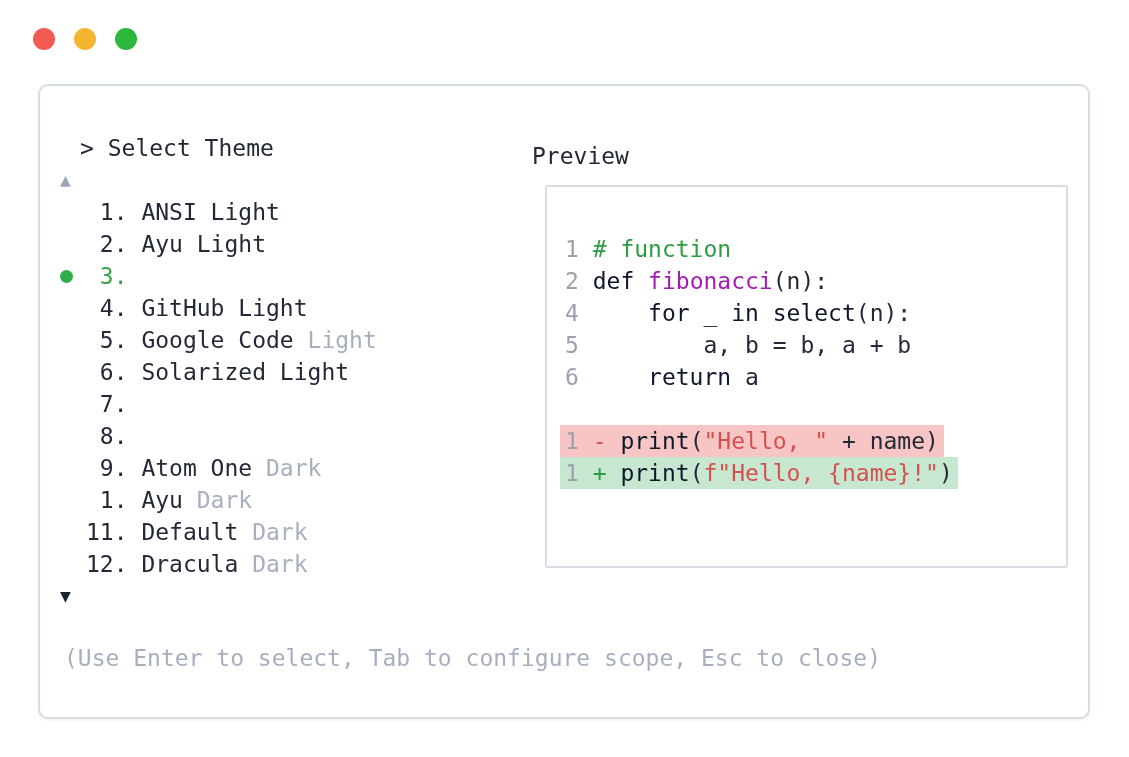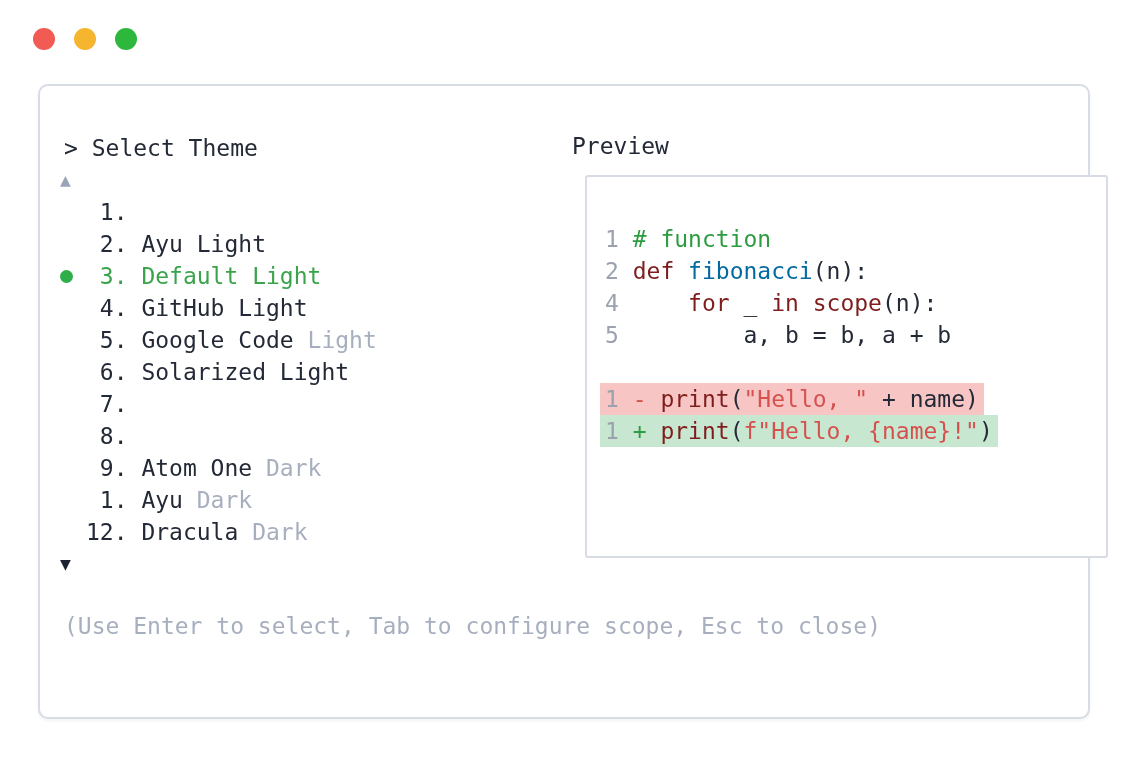--- a/index.html
+++ b/index.html
@@ -19,24 +19,24 @@
   
   .panel {
     position: absolute; left: 38px; top: 84px;
     width: 1052px; height: 635px;
     border: 2px solid #d8dce5; border-radius: 10px;
     background: #ffffff;
     box-shadow: 0 2px 3px rgba(40,50,70,0.06);
   }
 
   .left-col  { position: absolute; left: 0; top: 46px; width: 492px; }
-  .right-col { position: absolute; left: 492px; top: 44px; width: 536px; margin-left: 40px; }
+  .right-col { position: absolute; left: 492px; top: 54px; width: 536px; }
 
   .row32 { height: 32px; line-height: 32px; font-size: 23px; color: #232936; }
-  .prompt { padding-left: 24px; }
+  .prompt { padding-left: 8px; margin-left: 32px; }
   .arrow-row { padding-left: 20px; font-size: 18px; }
   .arrow-up   { color: #9aa5b8; }
   .arrow-down { color: #1c2230; }
 
   .list-row { display: flex; height: 32px; line-height: 32px; font-size: 23px; color: #232936; }
   .marker { width: 26px; margin-left: 20px; display: flex; align-items: center; }
   .sel-dot { width: 13px; height: 13px; border-radius: 50%; background: #2eae49; }
   .num { display: inline-block; width: 3ch; text-align: right; white-space: pre; }
   .item-label { margin-left: 1ch; white-space: pre; }
   .list-row.selected, .list-row.selected .item-label, .list-row.selected .num { color: #3aa34c; }
@@ -52,22 +52,22 @@
   .preview-box {
     margin-top: 13px; margin-left: 13px;
     width: 523px; height: 383px;
     border: 2px solid #d8dce5; border-radius: 3px;
     background: #ffffff;
     padding: 46px 0 0 18px;
     overflow: hidden;
   }
   .code-row { height: 32px; line-height: 32px; font-size: 23px; white-space: pre; color: #232936; }
   .lnum { display: inline-block; width: 2ch; color: #9ba1ad; white-space: pre; }
-  .tok-keyword  { color: #7f1d1d; }
-  .tok-function { color: #0369a1; }
+  .tok-keyword  { color: #0f172a; }
+  .tok-function { color: #a21caf; }
   .tok-string   { color: #d5514e; }
   .tok-comment  { color: #2d9c40; }
   .tok-plain    { color: #232936; }
   .diff-chunk { display: inline-block; padding: 0 5px; margin-left: -5px; }
   .diff-removed { background: #f6c5c4; }
   .diff-added   { background: #c8e7d1; }
   .sign-minus { color: #d5514e; }
   .sign-plus  { color: #2d9c40; }
 </style>
 </head>
@@ -83,32 +83,32 @@
 
   <div class="left-col">
     <div class="row32 prompt mono">&gt; Select Theme</div>
     <div class="row32 arrow-row">
       <span class="arrow-up">▲</span>
     </div>
     <div id="theme-list">
         <div class="list-row">
           <span class="marker"></span>
           <span class="num mono">1.</span>
+          <span class="item-label mono"><span>ANSI</span><span> Light</span></span>
         </div>
         <div class="list-row">
           <span class="marker"></span>
           <span class="num mono">2.</span>
           <span class="item-label mono"><span>Ayu</span><span> Light</span></span>
         </div>
         <div class="list-row selected">
           <span class="marker">
             <span class="sel-dot"></span>
           </span>
           <span class="num mono">3.</span>
-          <span class="item-label mono"><span>Default</span><span> Light</span></span>
         </div>
         <div class="list-row">
           <span class="marker"></span>
           <span class="num mono">4.</span>
           <span class="item-label mono"><span>GitHub</span><span> Light</span></span>
         </div>
         <div class="list-row">
           <span class="marker"></span>
           <span class="num mono">5.</span>
           <span class="item-label mono"><span>Google Code</span><span class="dim"> Light</span></span>
@@ -131,38 +131,44 @@
           <span class="num mono">9.</span>
           <span class="item-label mono"><span>Atom One</span><span class="dim"> Dark</span></span>
         </div>
         <div class="list-row">
           <span class="marker"></span>
           <span class="num mono">1.</span>
           <span class="item-label mono"><span>Ayu</span><span class="dim"> Dark</span></span>
         </div>
         <div class="list-row">
           <span class="marker"></span>
+          <span class="num mono">11.</span>
+          <span class="item-label mono"><span>Default</span><span class="dim"> Dark</span></span>
+        </div>
+        <div class="list-row">
+          <span class="marker"></span>
           <span class="num mono">12.</span>
           <span class="item-label mono"><span>Dracula</span><span class="dim"> Dark</span></span>
         </div>
       </div>
     <div class="row32 arrow-row">
       <span class="arrow-down">▼</span>
     </div>
     <div class="help-row mono">(Use Enter to select, Tab to configure scope, Esc to close)</div>
   </div>
 
   <div class="right-col">
     <div class="preview-label mono">Preview</div>
     <div class="preview-box">
       <div id="code-lines">
           <div class="code-row mono"><span class="lnum mono">1 </span><span class="mono tok-comment"># function</span></div>
           <div class="code-row mono"><span class="lnum mono">2 </span><span class="mono tok-keyword">def</span><span class="mono tok-plain"> </span><span class="mono tok-function">fibonacci</span><span class="mono tok-plain">(n):</span></div>
-          <div class="code-row mono"><span class="lnum mono">4 </span><span class="mono tok-plain">    </span><span class="mono tok-keyword">for</span><span class="mono tok-plain"> _ </span><span class="mono tok-keyword">in</span><span class="mono tok-plain"> </span><span class="mono tok-keyword">scope</span><span class="mono tok-plain">(n):</span></div>
+          <div class="code-row mono"><span class="lnum mono">4 </span><span class="mono tok-plain">    </span><span class="mono tok-keyword">for</span><span class="mono tok-plain"> _ </span><span class="mono tok-keyword">in</span><span class="mono tok-plain"> </span><span class="mono tok-keyword">select</span><span class="mono tok-plain">(n):</span></div>
           <div class="code-row mono"><span class="lnum mono">5 </span><span class="mono tok-plain">        a, b = b, a + b</span></div>
+          <div class="code-row mono"><span class="lnum mono">6 </span><span class="mono tok-plain">    </span><span class="mono tok-keyword">return</span><span class="mono tok-plain"> a</span></div>
         </div>
       <div class="code-row"></div>
       <div id="diff-lines">
           <div class="code-row mono"><span class="diff-chunk diff-removed"><span class="lnum mono">1 </span><span class="mono sign-minus">- </span><span class="mono tok-keyword">print</span><span class="mono tok-plain">(</span><span class="mono tok-string">"Hello, "</span><span class="mono tok-plain"> + name)</span></span></div>
           <div class="code-row mono"><span class="diff-chunk diff-added"><span class="lnum mono">1 </span><span class="mono sign-plus">+ </span><span class="mono tok-keyword">print</span><span class="mono tok-plain">(</span><span class="mono tok-string">f"Hello, {name}!"</span><span class="mono tok-plain">)</span></span></div>
         </div>
     </div>
   </div>
 
 </div>

